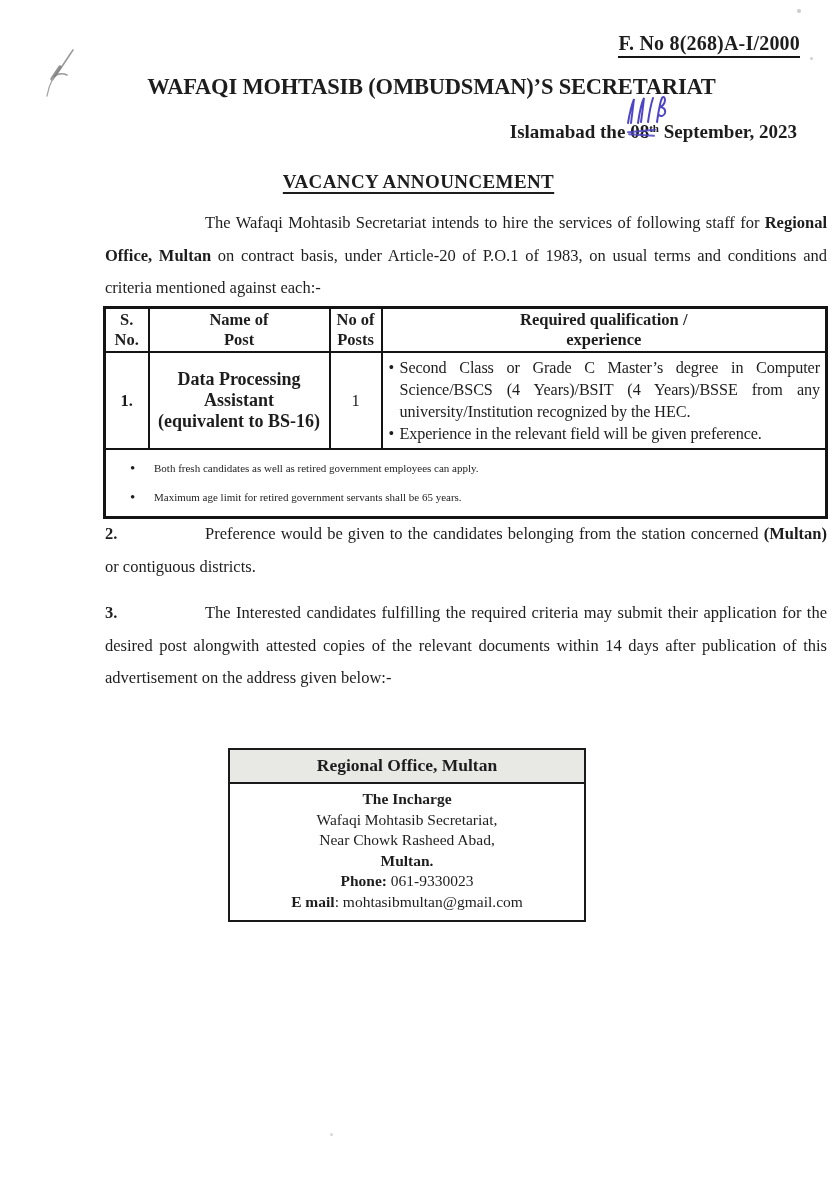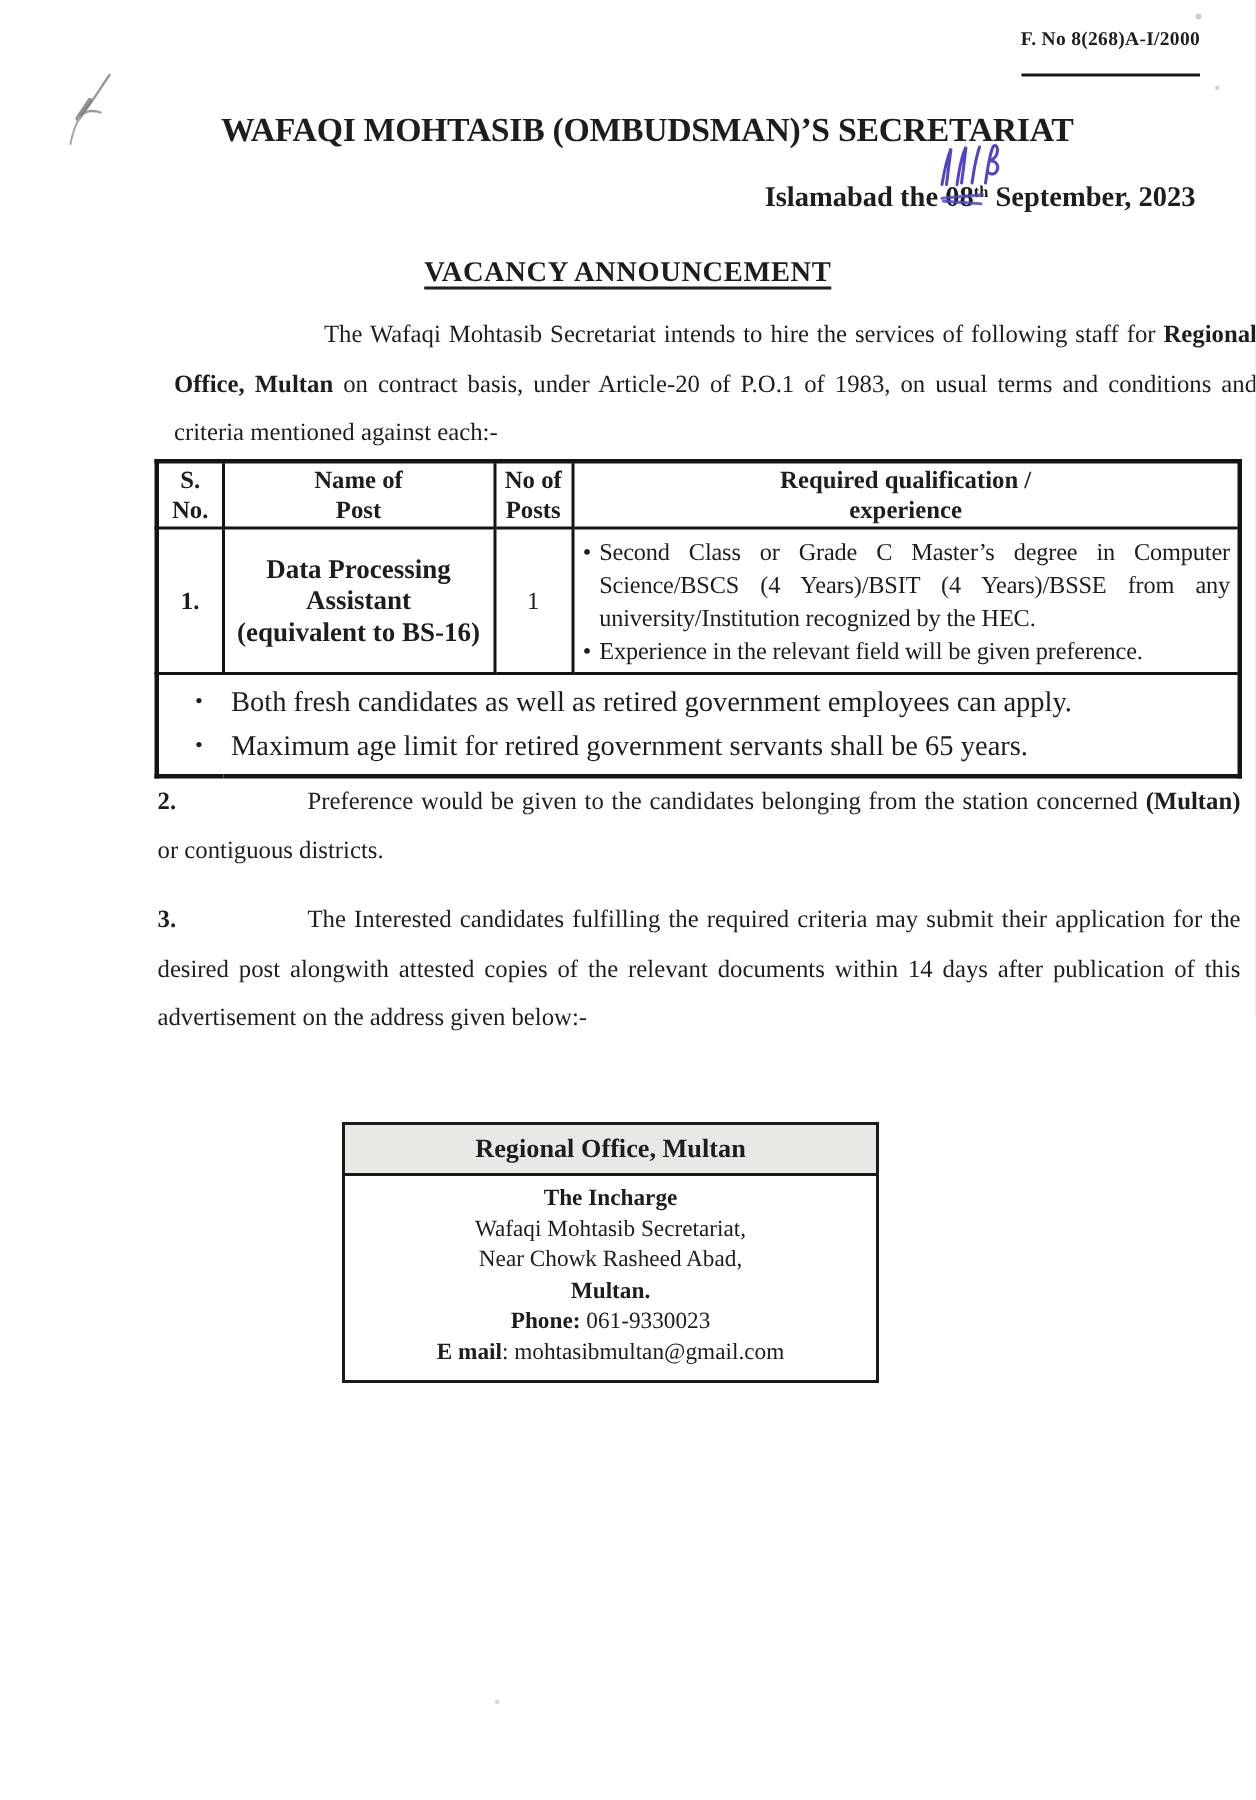--- a/index.html
+++ b/index.html
@@ -4,23 +4,23 @@
 <style>
   html,body{margin:0;padding:0;background:#e9e9e9;}
   .page{
     position:relative;width:837px;height:1200px;margin:0 auto;
     background:#ffffff;color:#1d1d1d;overflow:hidden;
     font-family:"Liberation Serif","DejaVu Serif",serif;
   }
   b{font-weight:bold;}
   
   .fno{
-    position:absolute;top:18px;right:37px;
-    font-size:13px;font-weight:bold;
-    border-bottom:2px solid #161616;padding-bottom:15px;
+    position:absolute;top:32px;right:37px;
+    font-size:20px;font-weight:bold;
+    border-bottom:2px solid #161616;padding-bottom:1px;
     letter-spacing:.2px;
   }
   .scribble{position:absolute;top:46px;left:40px;opacity:.75;}
   .org-title{
     position:absolute;top:74px;left:13px;width:100%;
     text-align:center;font-size:22.5px;font-weight:bold;letter-spacing:-.2px;
   }
   .dateline{
     position:absolute;top:121px;right:40px;
     font-size:19px;font-weight:bold;white-space:nowrap;margin-left:26px;
@@ -33,21 +33,21 @@
   }
   .strike-a{left:-3px;top:9px;width:29px;transform:rotate(-5deg);}
   .strike-b{left:-2px;top:13px;width:27px;transform:rotate(4deg);}
   .vacancy{
     position:absolute;top:171px;left:0;width:100%;text-align:center;
     font-size:19px;font-weight:bold;letter-spacing:.4px;
     text-decoration:underline;text-underline-offset:4px;text-decoration-thickness:2px;
   }
   
   .p1{
-    position:absolute;top:207px;left:116px;width:722px;margin:0;
+    position:absolute;top:207px;left:105px;width:722px;margin:0;
     font-size:16.5px;line-height:32.5px;text-align:justify;text-indent:100px;
   }
   .numpara{position:absolute;left:105px;width:722px;}
   .numpara .pnum{position:absolute;left:0;top:0;font-weight:bold;font-size:16.5px;line-height:32.5px;}
   .numpara p{margin:0;font-size:16.5px;line-height:32.5px;text-align:justify;text-indent:100px;}
   .p2{top:518px;}
   .p3{top:597px;}
   
   .vtable{
     position:absolute;top:306px;left:103px;width:722px;
@@ -70,21 +70,21 @@
   .qual-cell{vertical-align:top;padding:4px 5px 3px 6px;}
   .qual-list{margin:0;padding:0;list-style:none;}
   .qual-list li{
     position:relative;padding-left:11px;text-align:justify;
     font-size:16.2px;line-height:22px;letter-spacing:-.1px;
   }
   .qual-list li::before{content:"\2022";position:absolute;left:0;top:0;}
   .notes-cell{vertical-align:middle;padding:4px 10px 4px 22px;}
   .notes-list{margin:0;padding:0;list-style:none;}
   .notes-list li{
-    position:relative;padding-left:26px;font-size:19px;line-height:29px;text-align:left;
+    position:relative;padding-left:26px;font-size:11px;line-height:29px;text-align:left;
   }
   .notes-list li::before{content:"\2022";position:absolute;left:2px;top:0;font-size:15px;}
   
   .addr{
     position:absolute;top:748px;left:228px;width:354px;
     border:2px solid #1a1a1a;background:#fff;
   }
   .addr-head{
     background:#e8e8e5;border-bottom:2px solid #1a1a1a;
     text-align:center;font-weight:bold;font-size:17.5px;padding:5px 0 6px;

